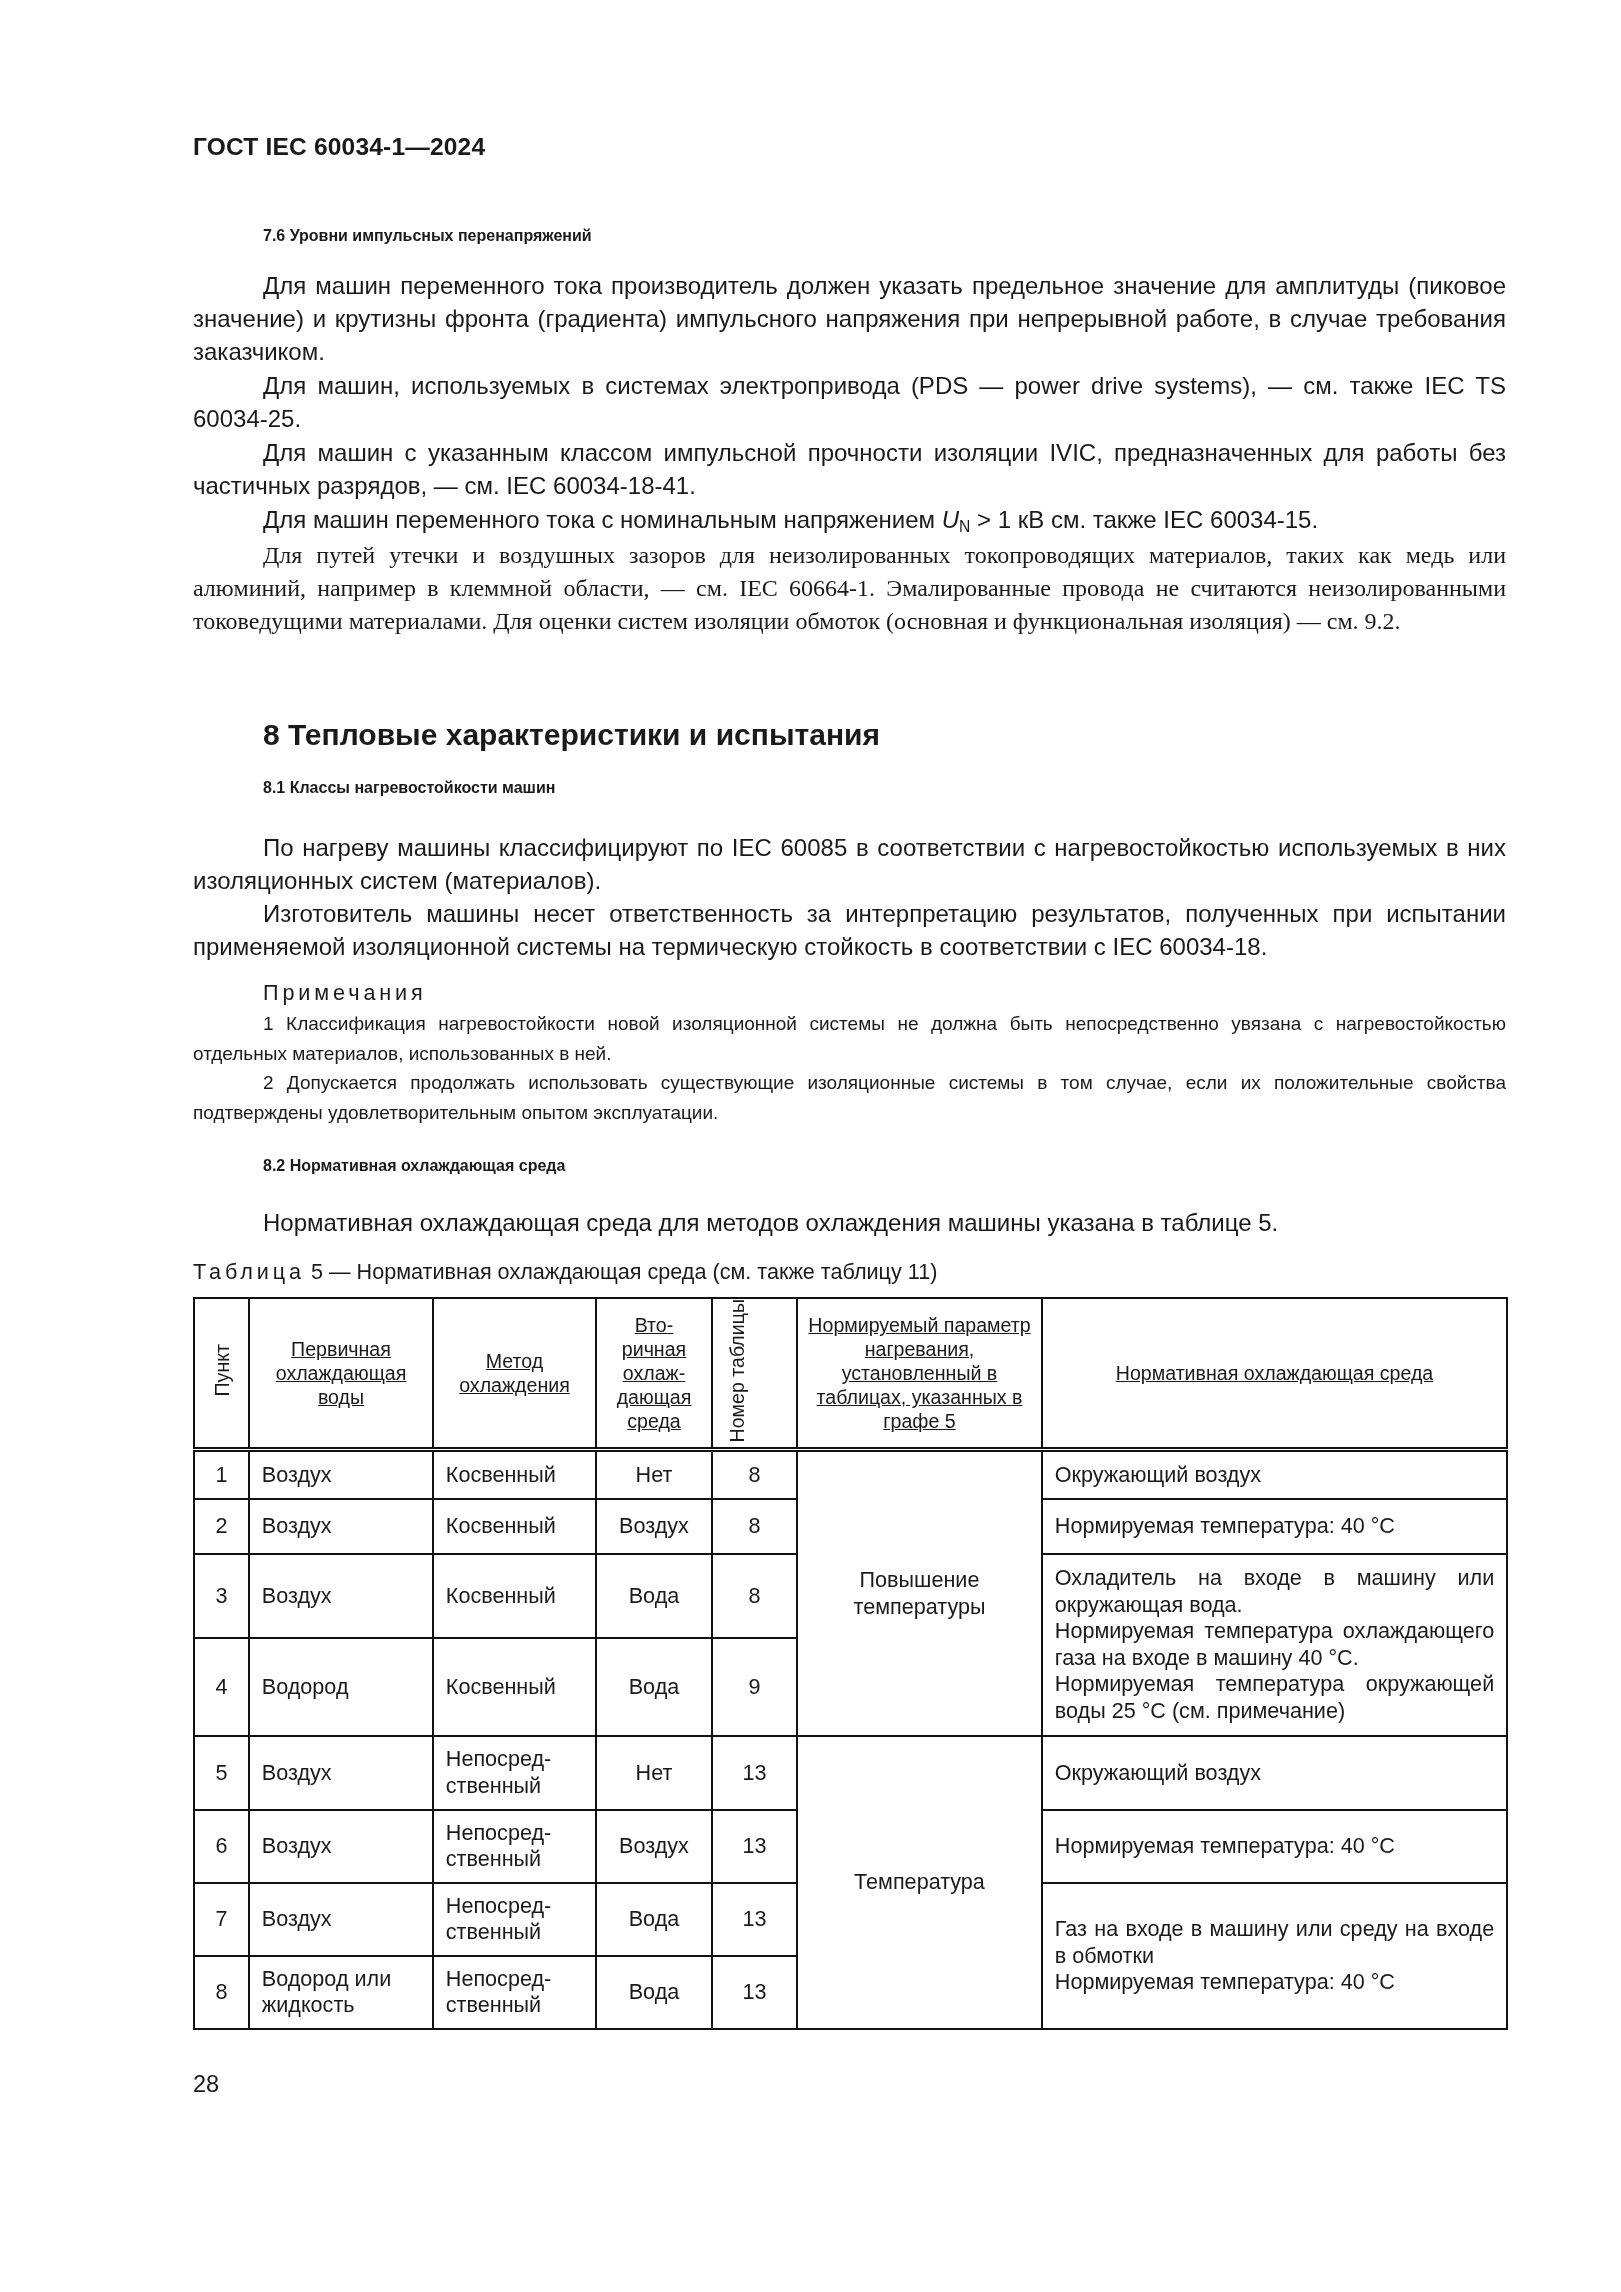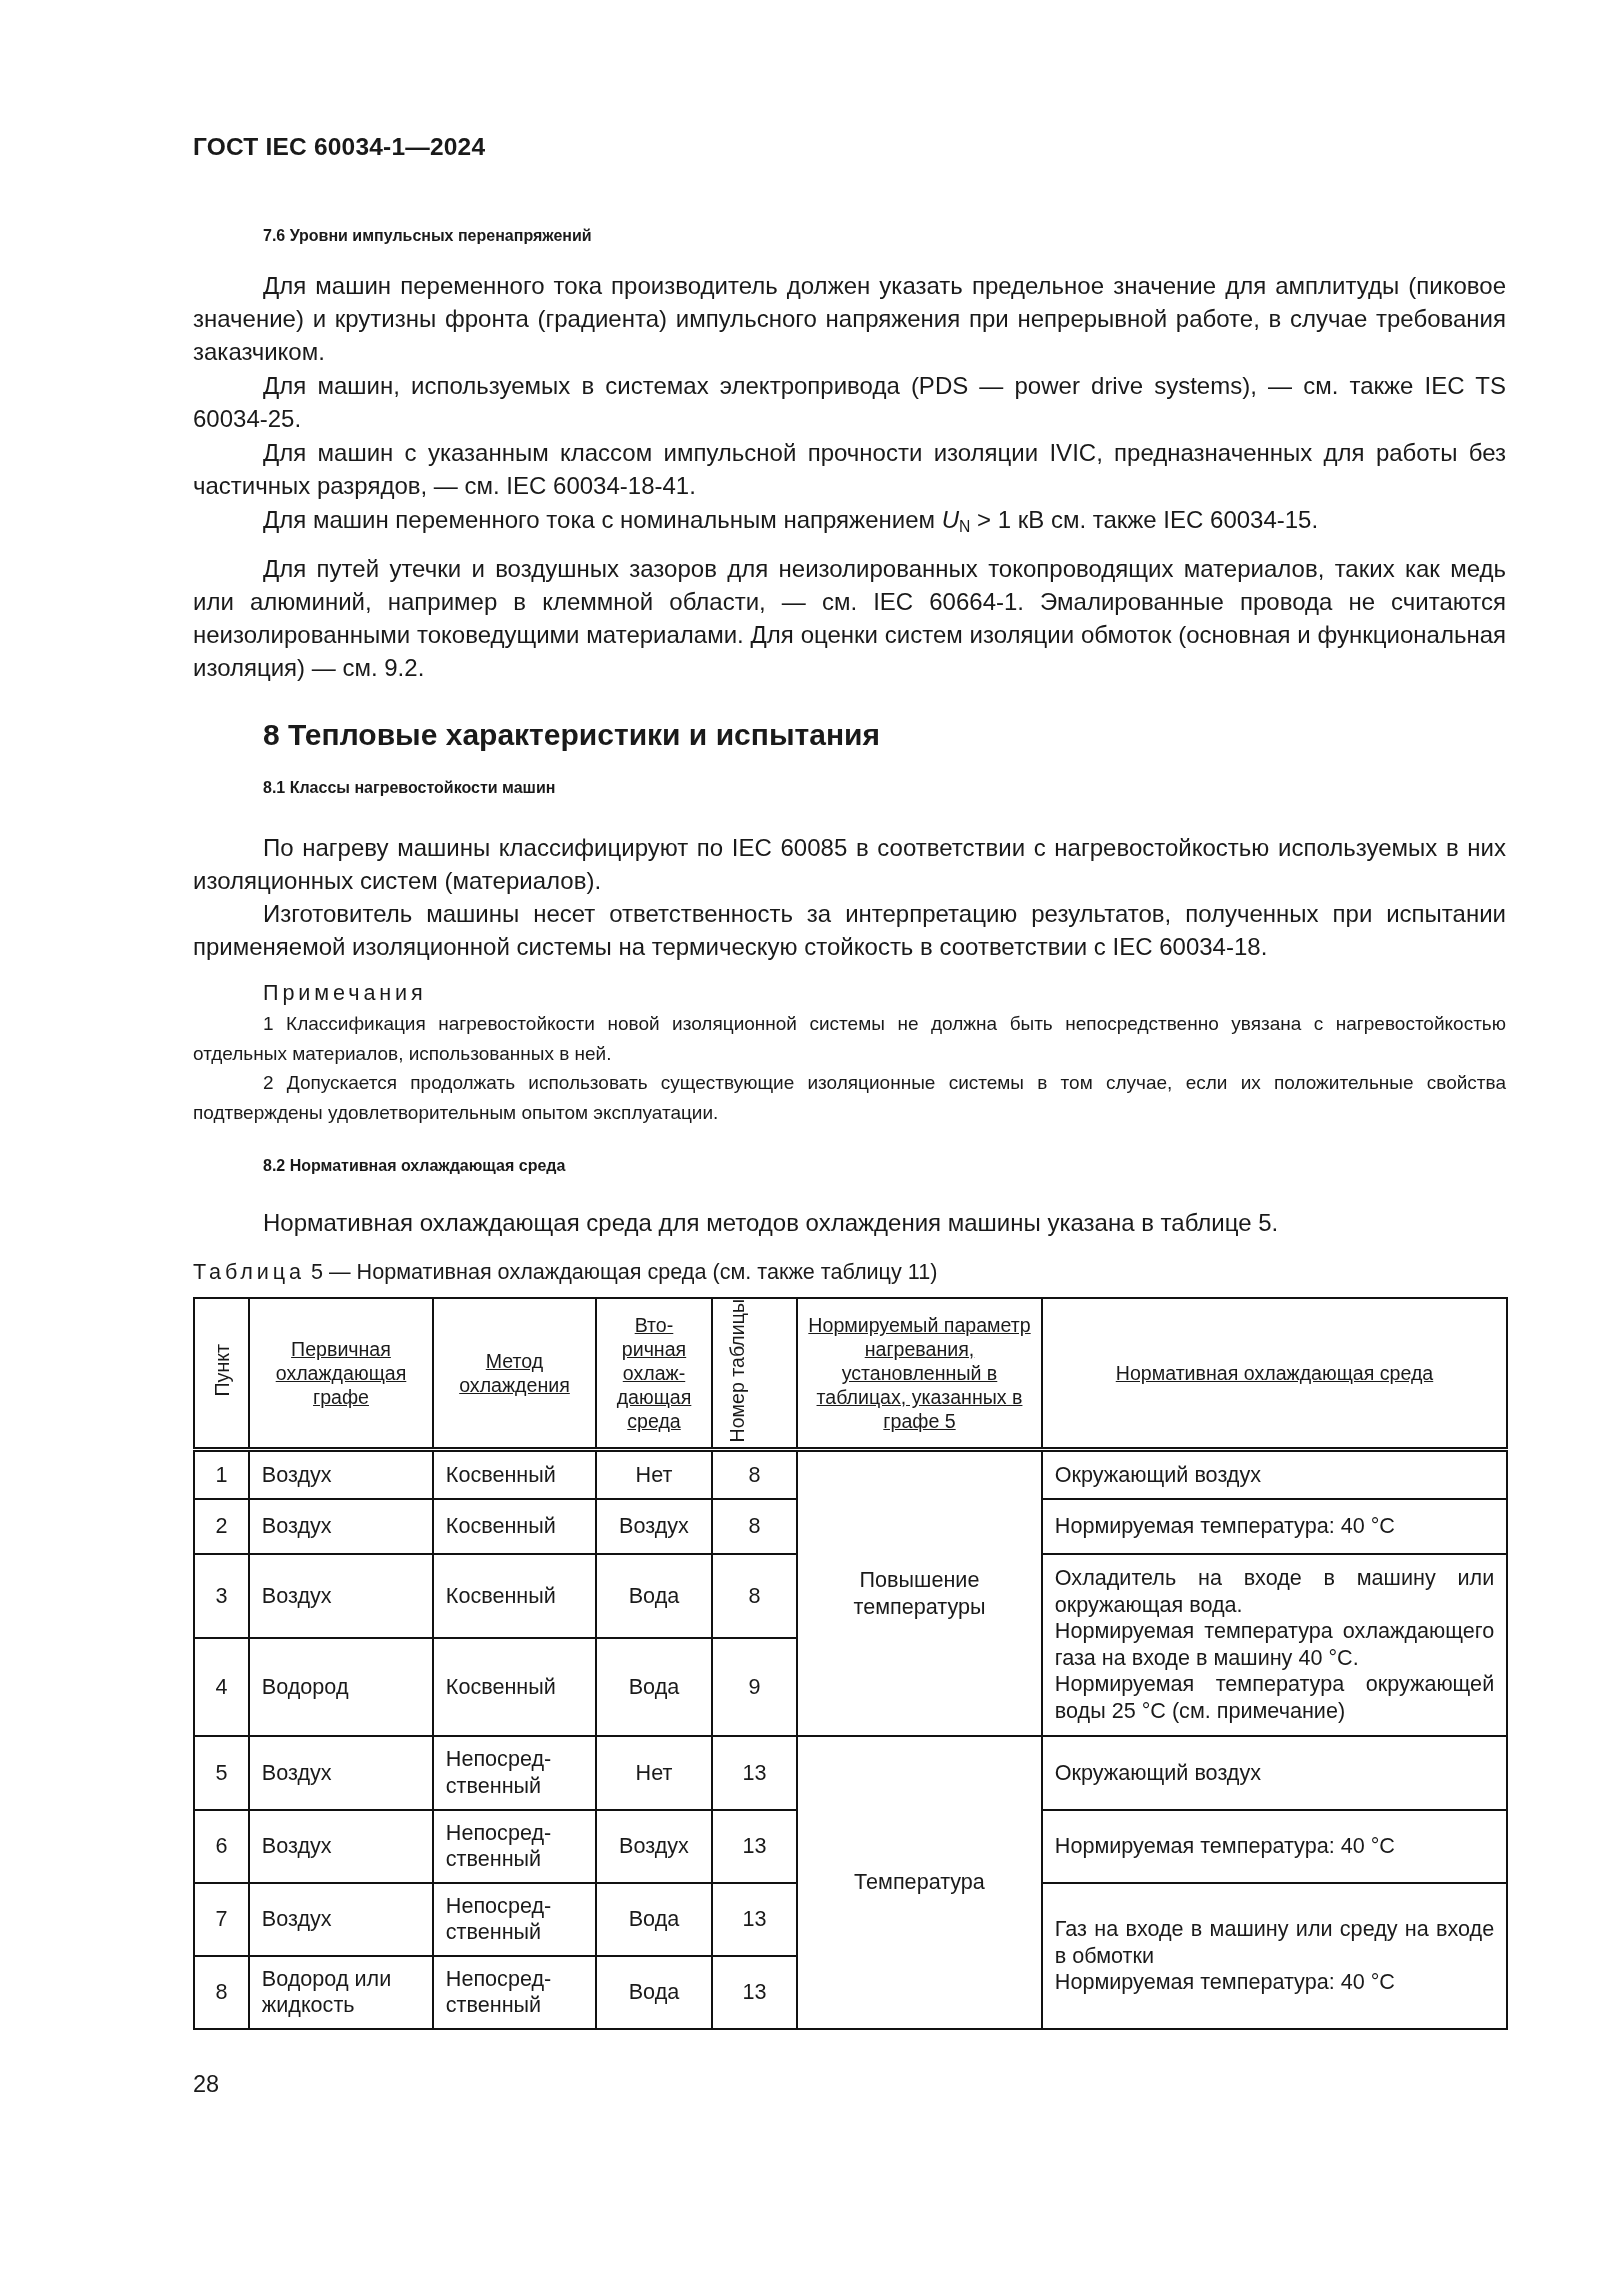--- a/index.html
+++ b/index.html
@@ -39,21 +39,21 @@
 <div class="page">
 
   <div class="doc-header">ГОСТ IEC 60034-1—2024</div>
 
   <div class="h2" style="top:227px;">7.6  Уровни импульсных перенапряжений</div>
 
   <p class="para" style="top:269px;">Для машин переменного тока производитель должен указать предельное значение для амплитуды (пиковое значение) и крутизны фронта (градиента) импульсного напряжения при непрерывной работе, в случае требования заказчиком.</p>
   <p class="para" style="top:369px;">Для машин, используемых в системах электропривода (PDS — power drive systems), — см. также IEC TS 60034-25.</p>
   <p class="para" style="top:436px;">Для машин с указанным классом импульсной прочности изоляции IVIC, предназначенных для работы без частичных разрядов, — см. IEC 60034-18-41.</p>
   <p class="para" style="top:503px;"><span>Для машин переменного тока с номинальным напряжением </span><span class="un">U</span><sub>N</sub><span> &gt; 1 кВ см. также IEC 60034-15.</span></p>
-  <p class="para" style="top:552px;">Для путей утечки и воздушных зазоров для неизолированных токопроводящих материалов, таких как медь или алюминий, например в клеммной области, — см. IEC 60664-1. Эмалированные провода не считаются неизолированными токоведущими материалами. Для оценки систем изоляции обмоток (основная и функциональная изоляция) — см. 9.2.</p>
+  <p class="para" style="top:539px;font-family:Liberation Serif, serif;">Для путей утечки и воздушных зазоров для неизолированных токопроводящих материалов, таких как медь или алюминий, например в клеммной области, — см. IEC 60664-1. Эмалированные провода не считаются неизолированными токоведущими материалами. Для оценки систем изоляции обмоток (основная и функциональная изоляция) — см. 9.2.</p>
 
   <div class="h1" style="top:718px;">8  Тепловые характеристики и испытания</div>
 
   <div class="h2" style="top:779px;">8.1  Классы нагревостойкости машин</div>
 
   <p class="para" style="top:831px;">По нагреву машины классифицируют по IEC 60085 в соответствии с нагревостойкостью используемых в них изоляционных систем (материалов).</p>
   <p class="para" style="top:897px;">Изготовитель машины несет ответственность за интерпретацию результатов, полученных при испытании применяемой изоляционной системы на термическую стойкость в соответствии с IEC 60034-18.</p>
 
   <div class="note-title" style="top:980px;">Примечания</div>
   <p class="note" style="top:1009px;">1  Классификация нагревостойкости новой изоляционной системы не должна быть непосредственно увязана с нагревостойкостью отдельных материалов, использованных в ней.</p>
@@ -70,21 +70,21 @@
         <col style="width:184px">
         <col style="width:163px">
         <col style="width:116px">
       <col style="width:85px">
         <col style="width:245px">
         <col style="width:465px">
     </colgroup>
     <thead>
       <tr>
         <th><span class="vert">Пункт</span></th>
-        <th>Первичная охлаждающая графе</th>
+        <th>Первичная охлаждающая воды</th>
         <th>Метод охлаждения</th>
         <th>Вто-<br>ричная<br>охлаж-<br>дающая<br>среда</th>
         <th><span class="vert" style="white-space:normal;width:59px;">Номер таблицы</span></th>
         <th>Нормируемый параметр нагревания, установленный в таблицах, указанных в графе 5</th>
         <th>Нормативная охлаждающая среда</th>
       </tr>
     </thead>
     <tbody>
       <tr class="r1">
         <td class="c">1</td>

